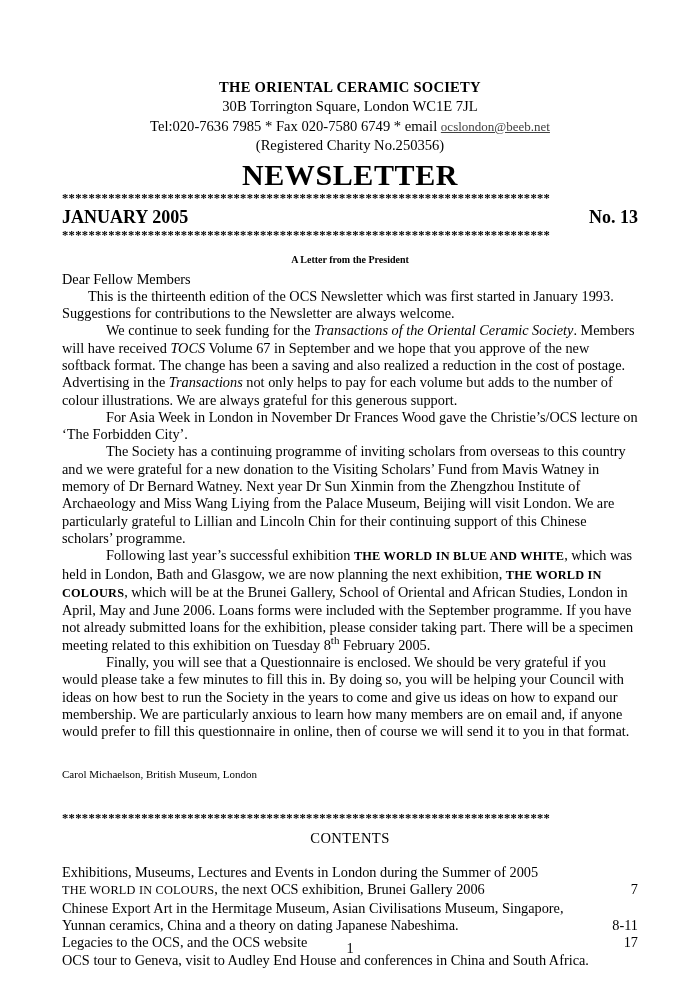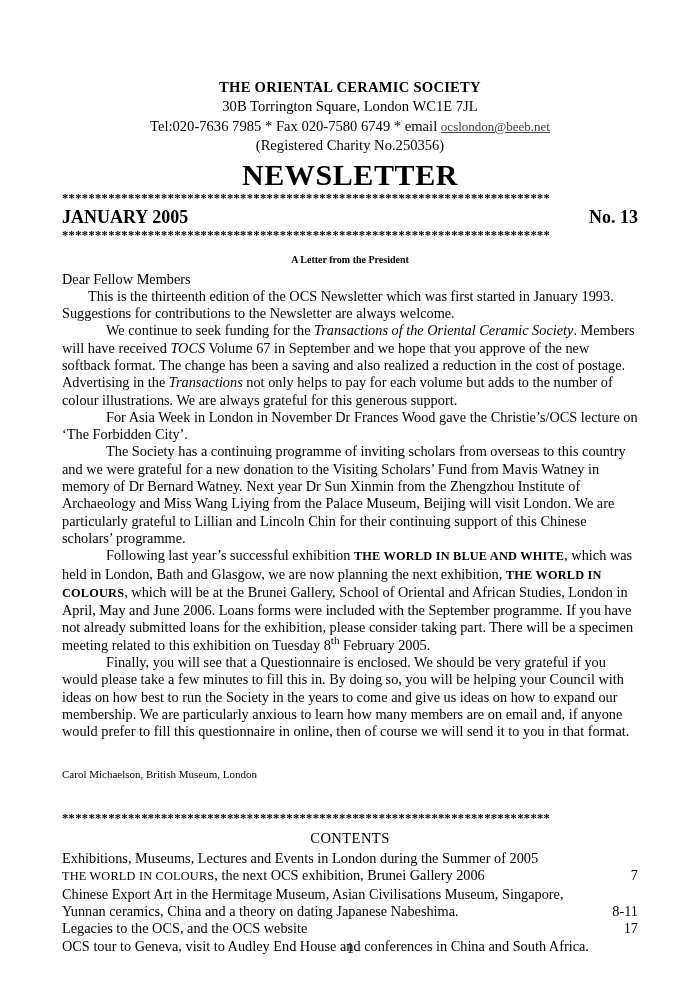--- a/index.html
+++ b/index.html
@@ -116,21 +116,21 @@
   .contents-title {
     text-align: center;
     font-size: 14.6px;
     line-height: 19px;
     margin-top: 4px;
     letter-spacing: 0.4px;
   }
   .contents-list {
     font-size: 14.3px;
     line-height: 17.4px;
-    margin-top: 2px;
+    margin-top: 16px;
   }
   .contents-row {
     display: flex;
     justify-content: space-between;
     align-items: baseline;
   }
   .contents-row .c-label { flex: 1 1 auto; padding-right: 10px; }
   .contents-row .c-page {
     flex: 0 0 auto;
     width: 34px;

